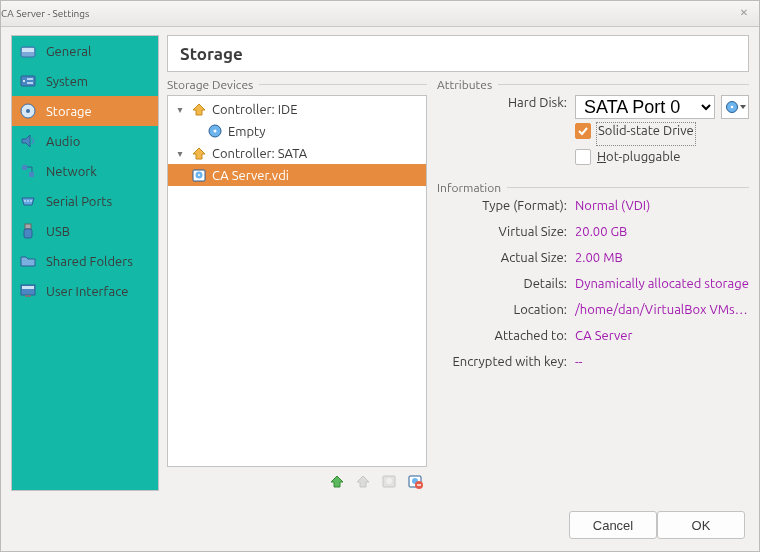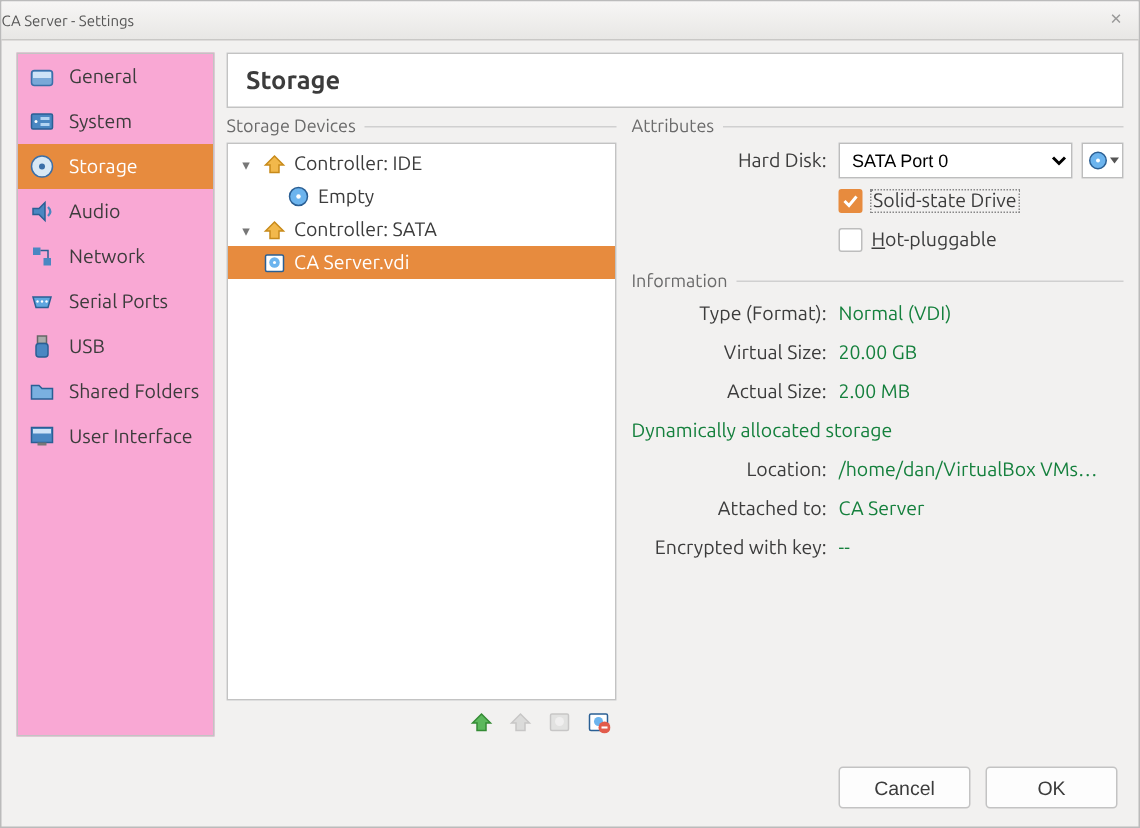--- a/index.html
+++ b/index.html
@@ -44,22 +44,22 @@
   }
   .content {
     flex: 1;
     display: flex;
     padding: 8px 10px 10px 10px;
     gap: 8px;
     min-height: 0;
   }
   
   .cat-list {
-    width: 132px;
-    background: #f9a8d4;
+    width: 148px;
+    background: #14b8a6;
     border: 1px solid #c3c3c3;
     display: flex;
     flex-direction: column;
     padding: 0;
   }
   .cat-item {
     display: flex;
     align-items: center;
     height: 30px;
     padding: 0 6px 0 6px;
@@ -180,36 +180,35 @@
   .tb-btn.disabled { opacity: 0.4; cursor: default; }
   
   .attr-body {
     display: flex;
     flex-direction: column;
     gap: 4px;
     font-size: 13px;
   }
   .attr-row {
     display: flex;
-    align-items: center;
     min-height: 22px;
   }
   .attr-label {
     width: 138px;
     text-align: right;
     padding-right: 8px;
     color: #3c3c3c;
   }
-  .attr-value { flex: 1; color: #15803d; overflow: hidden; text-overflow: ellipsis; white-space: nowrap; }
+  .attr-value { flex: 1; color: #a21caf; overflow: hidden; text-overflow: ellipsis; white-space: nowrap; }
   select.combo {
     flex: 1;
     height: 24px;
     background: #fff;
     border: 1px solid #bdbdbd;
-    font-size: 12px;
+    font-size: 18px;
     padding: 0 4px;
   }
   .disk-btn {
     width: 28px;
     height: 24px;
     margin-left: 6px;
     border: 1px solid #bdbdbd;
     background: #fff;
     display: flex;
     align-items: center;
@@ -231,21 +230,20 @@
   }
   .checkbox.checked {
     background: #e78b3e;
     border-color: #e78b3e;
     color: #fff;
   }
   .group-spacer { height: 10px; }
   .footer {
     display: flex;
     justify-content: flex-end;
-    gap: 10px;
     padding: 10px 14px 12px 0;
   }
   button.dlgbtn {
     min-width: 88px;
     height: 28px;
     background: #fdfdfd;
     border: 1px solid #c3c3c3;
     border-radius: 3px;
     font-size: 13px;
     color: #3c3c3c;
@@ -487,20 +485,21 @@
             </div>
             <div class="attr-row">
               <span class="attr-label">Virtual Size:</span>
               <span class="attr-value">20.00 GB</span>
             </div>
             <div class="attr-row">
               <span class="attr-label">Actual Size:</span>
               <span class="attr-value">2.00 MB</span>
             </div>
             <div class="attr-row">
+              <span class="attr-label">Details:</span>
               <span class="attr-value">Dynamically allocated storage</span>
             </div>
             <div class="attr-row">
               <span class="attr-label">Location:</span>
               <span class="attr-value">/home/dan/VirtualBox VMs…</span>
             </div>
             <div class="attr-row">
               <span class="attr-label">Attached to:</span>
               <span class="attr-value">CA Server</span>
             </div>

